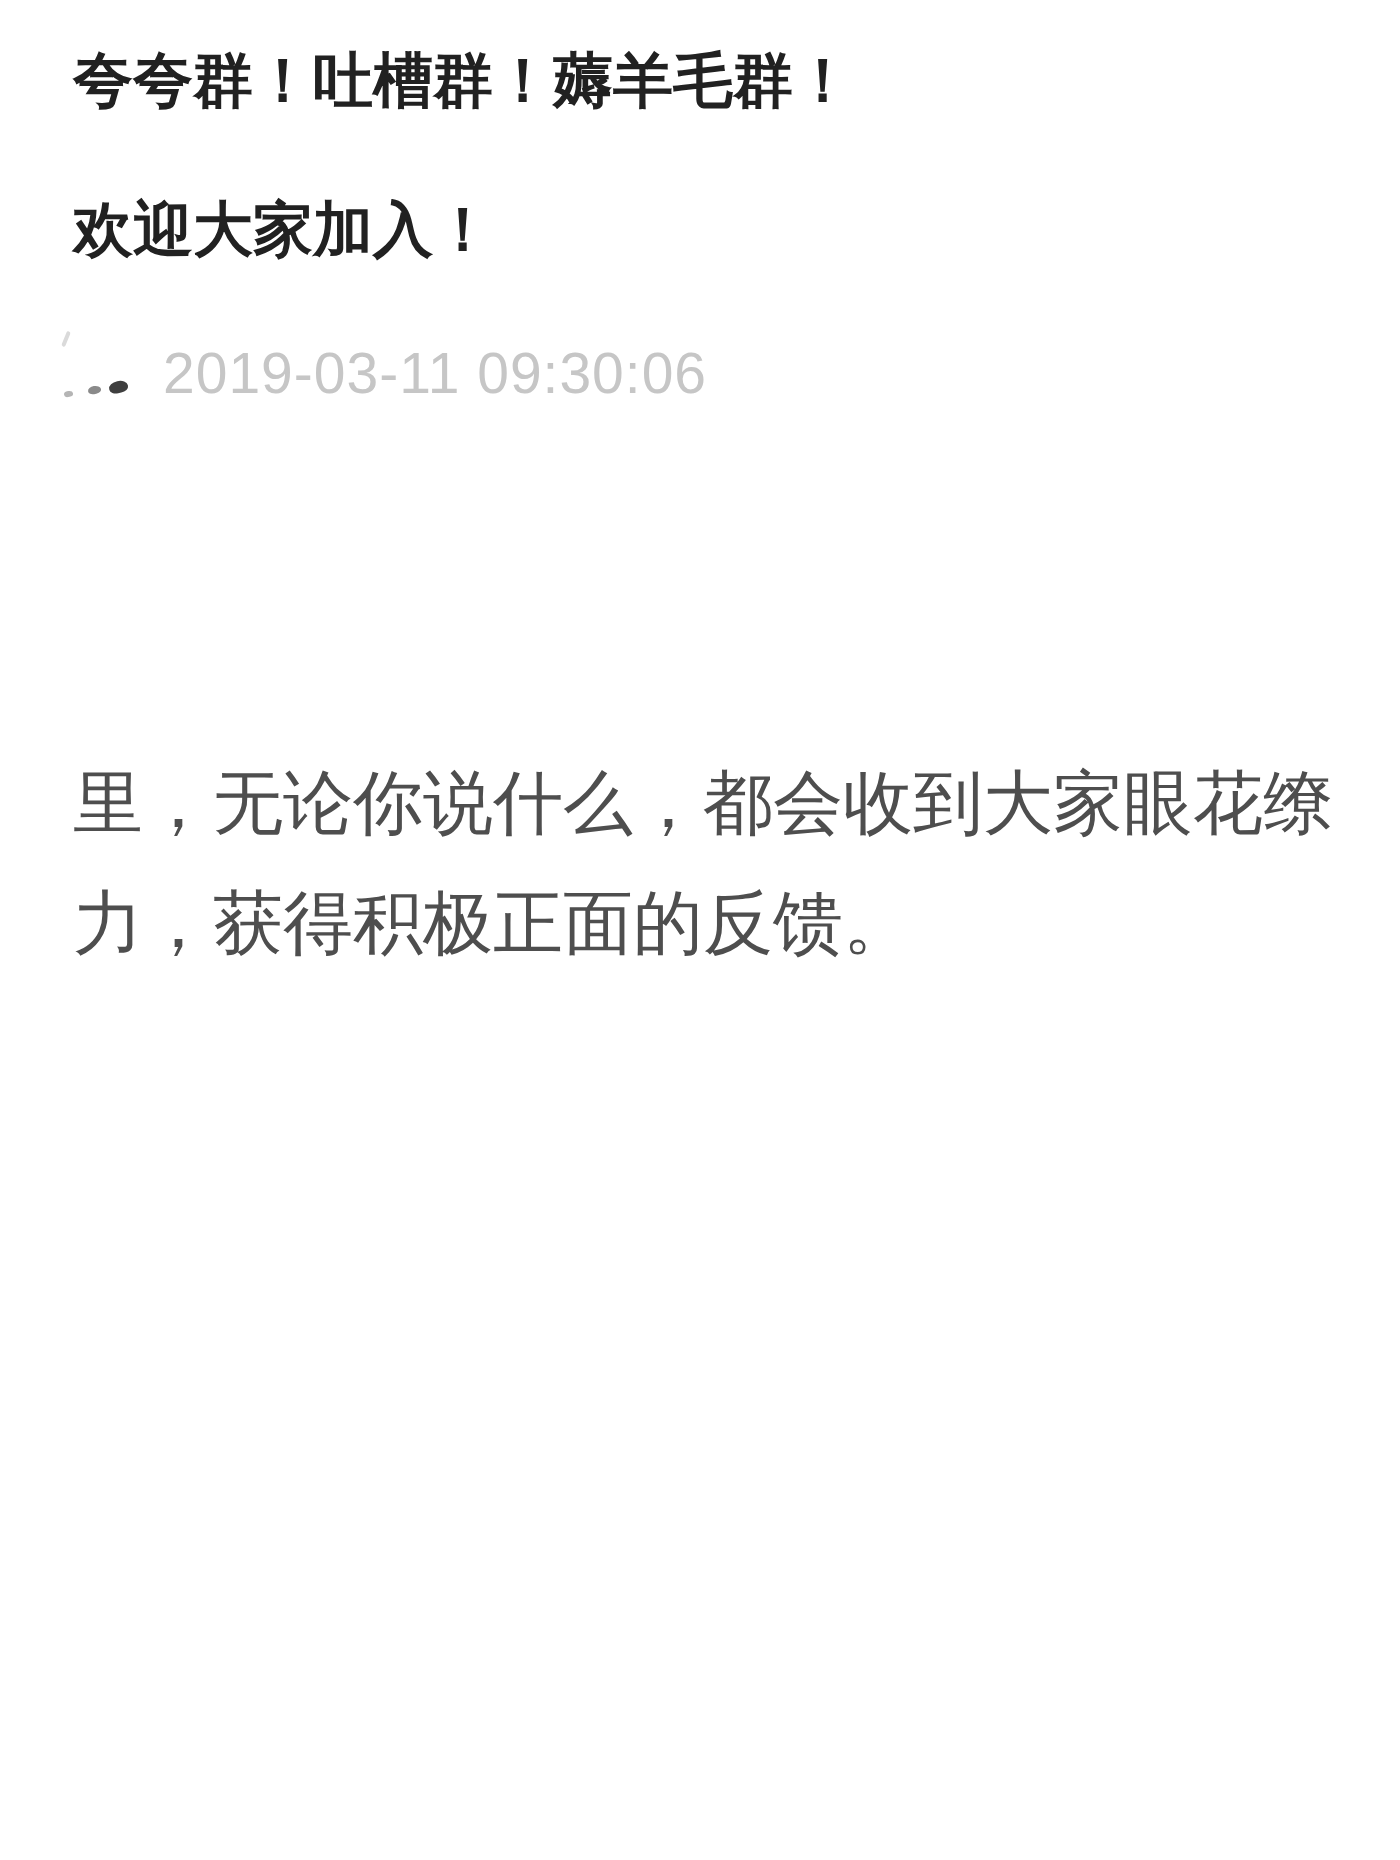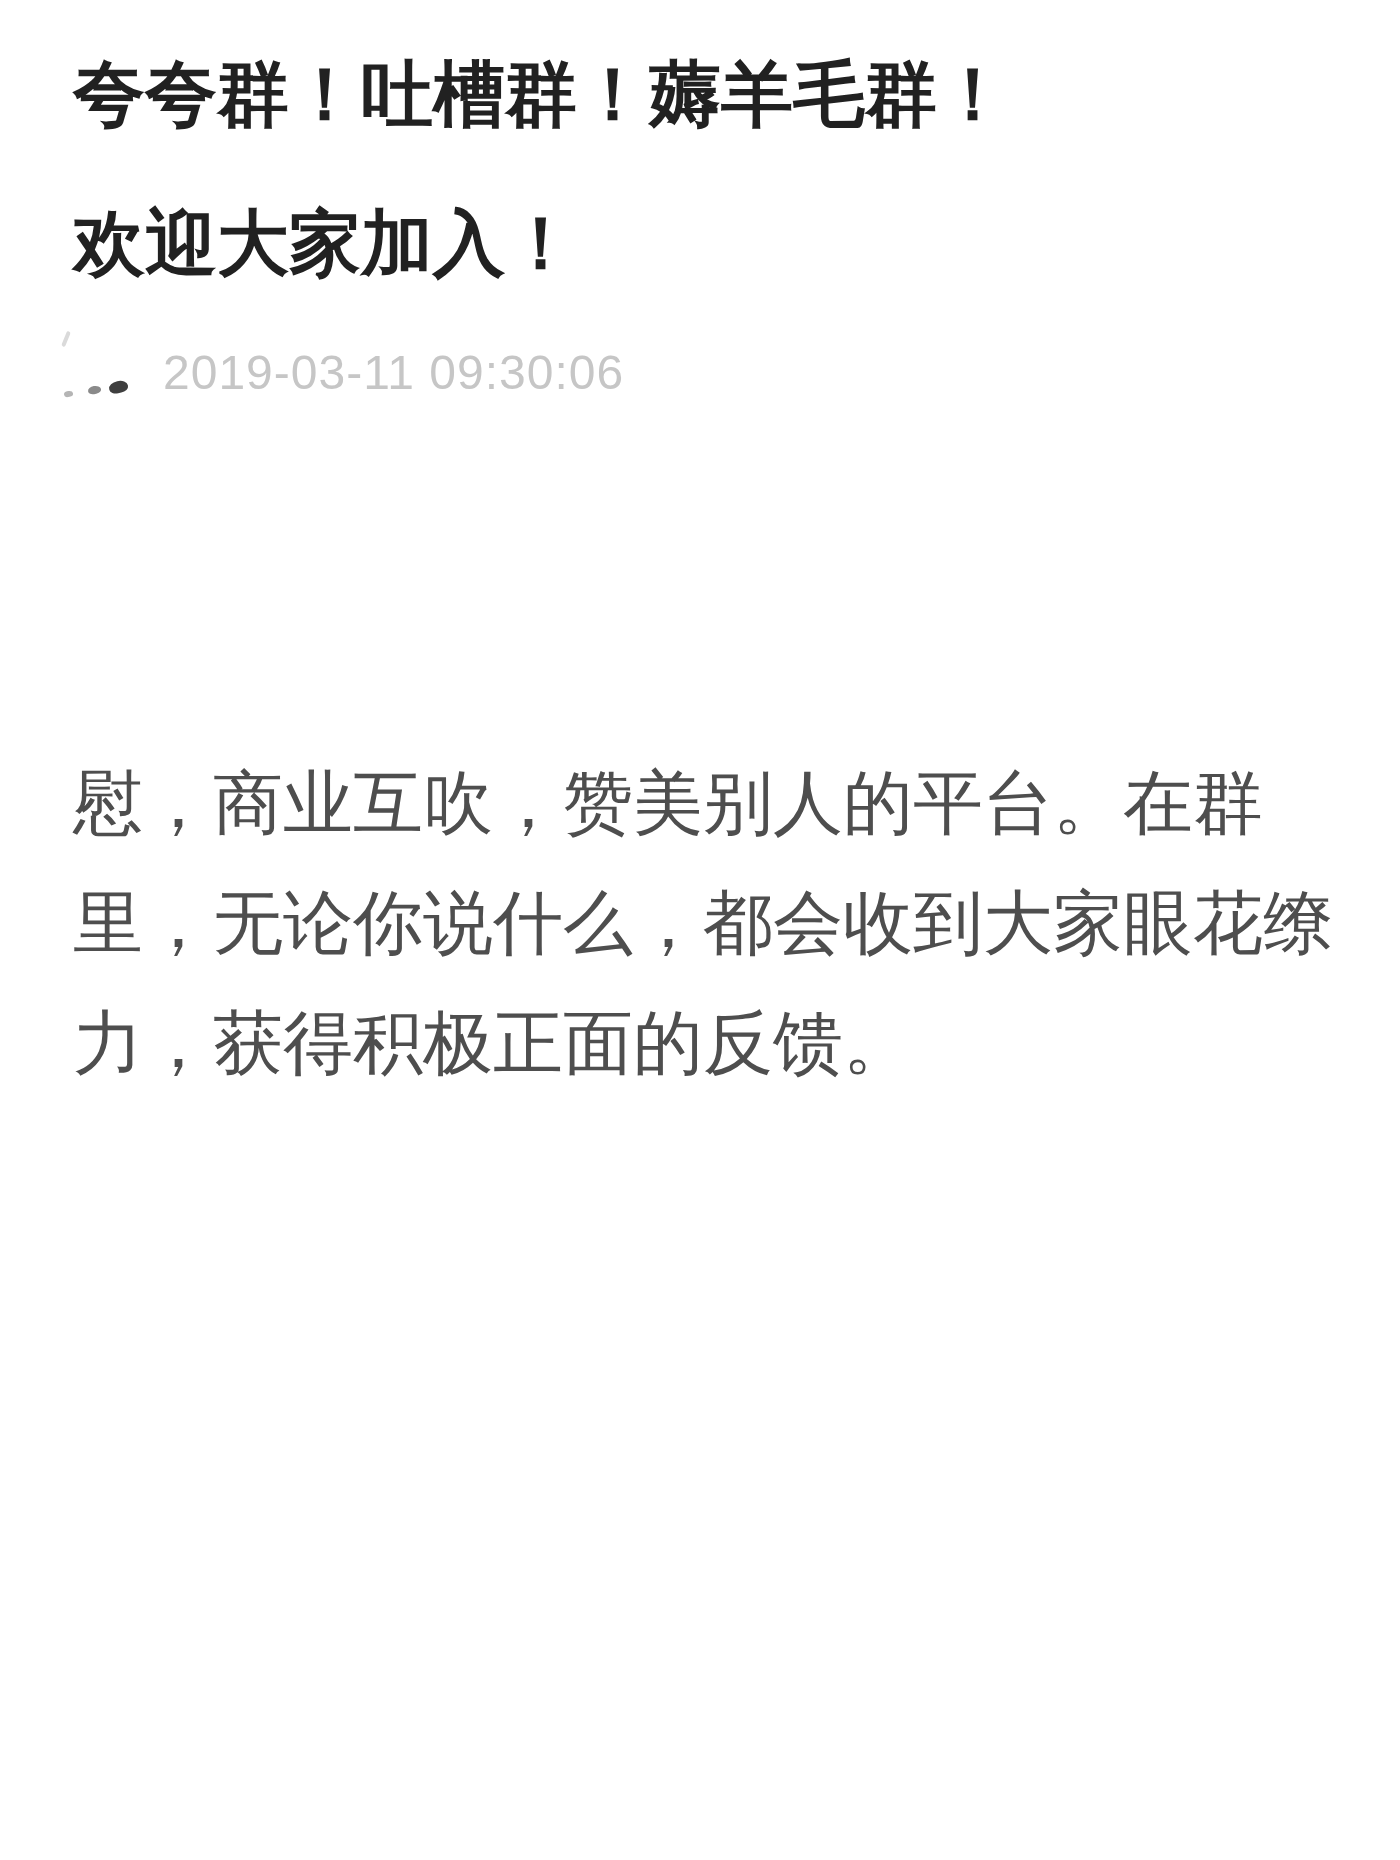--- a/index.html
+++ b/index.html
@@ -19,22 +19,22 @@
   #post {
     position: absolute;
     inset: 0;
     filter: blur(0.7px);
   }
 
   
   .post-title {
     position: absolute;
     left: 73px;
-    top: 20px;
-    font-size: 72px;
+    top: 6px;
+    font-size: 60px;
     line-height: 149px;
     font-weight: 700;
     color: #212121;
     letter-spacing: 0;
     white-space: nowrap;
   }
 
   
   .remnant-tick {
     position: absolute;
@@ -51,21 +51,21 @@
     border-radius: 60% 60% 50% 50%;
   }
   .remnant-dot.d1 { left: 64px;  top: 391px; width: 9px;  height: 6px;  background: #b5b5b5; transform: rotate(-8deg); }
   .remnant-dot.d2 { left: 88px;  top: 386px; width: 13px; height: 8px;  background: #8a8a8a; transform: rotate(-10deg); }
   .remnant-dot.d3 { left: 109px; top: 381px; width: 19px; height: 12px; background: #3f3f3f; transform: rotate(-12deg); }
 
   .post-timestamp {
     position: absolute;
     left: 163px;
     top: 344px;
-    font-size: 48px;
+    font-size: 57px;
     line-height: 58px;
     font-weight: 400;
     color: #c6c6c6;
     letter-spacing: 1px;
     white-space: nowrap;
   }
 
   
   .body-section {
     position: absolute;
@@ -93,20 +93,19 @@
     </div>
 
     <div class="remnant-tick"></div>
     <div class="remnant-dot d1"></div>
     <div class="remnant-dot d2"></div>
     <div class="remnant-dot d3"></div>
     <div class="post-timestamp">2019-03-11 09:30:06</div>
 
 
     <div class="body-section" id="section-intro">
-      <div class="text-line">慰，商业互吹，赞美别人的平台。在群</div>
       <div class="text-line">里，无论你说什么，都会收到大家眼花缭</div>
       <div class="text-line">力，获得积极正面的反馈。</div>
     </div>
 
 
   </div>
 </div>
 
 </body></html>

